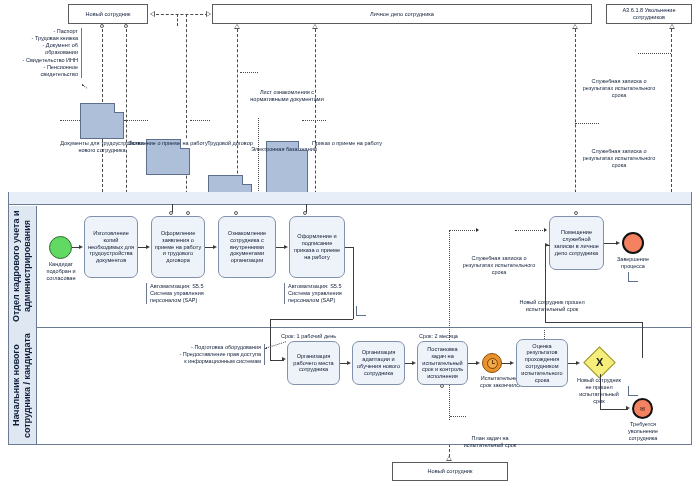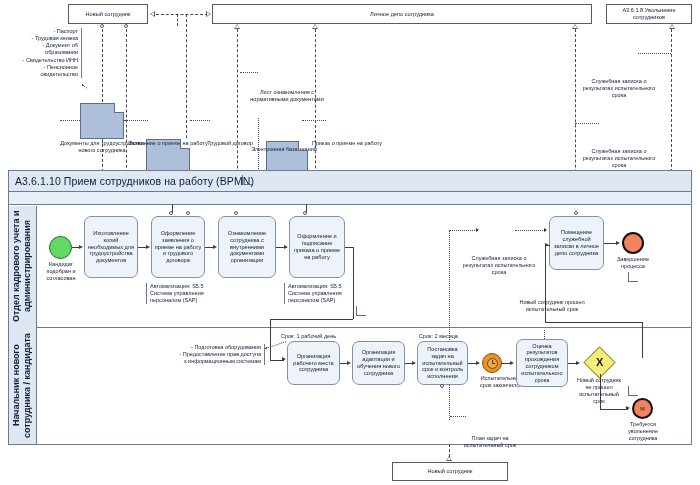--- a/index.html
+++ b/index.html
@@ -212,23 +212,20 @@
     <div>- Свидетельство ИНН</div>
     <div>- Пенсионное</div>
     <div>свидетельство</div>
   </div>
   <div class="abs dot-h" style="left:82px;top:84px;width:6px;transform:rotate(38deg);transform-origin:left center;"></div>
   <div class="abs dot-h" style="left:60px;top:120px;width:20px;"></div>
   <div class="abs dot-h" style="left:124px;top:120px;width:24px;"></div>
   <div class="abs dot-h" style="left:190px;top:120px;width:20px;"></div>
   <div class="abs dot-h" style="left:302px;top:120px;width:24px;"></div>
 
-  <div class="abs pool-header" style="left:8px;top:170px;width:684px;height:22px;">
-    <span>А3.6.1.10 Прием сотрудников на работу (BPMN)</span>
-  </div>
   <div class="abs pool-subband" style="left:8px;top:192px;width:684px;height:13px;"></div>
   <div class="abs pool-body" style="left:8px;top:205px;width:684px;height:240px;"></div>
 
   <div class="abs lane-title" style="left:9px;top:206px;width:28px;height:121px;">
     <span class="vtxt">Отдел кадрового учета и администрирования</span>
   </div>
   <div class="abs lane-title" style="left:9px;top:327px;width:28px;height:117px;">
     <span class="vtxt">Начальник нового сотрудника / кандидата</span>
   </div>
   <div class="abs lane-divider" style="left:37px;top:327px;width:654px;height:0;"></div>

